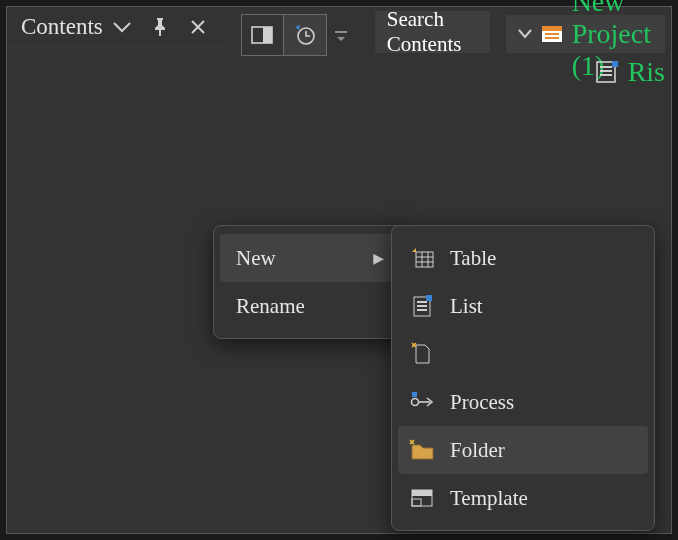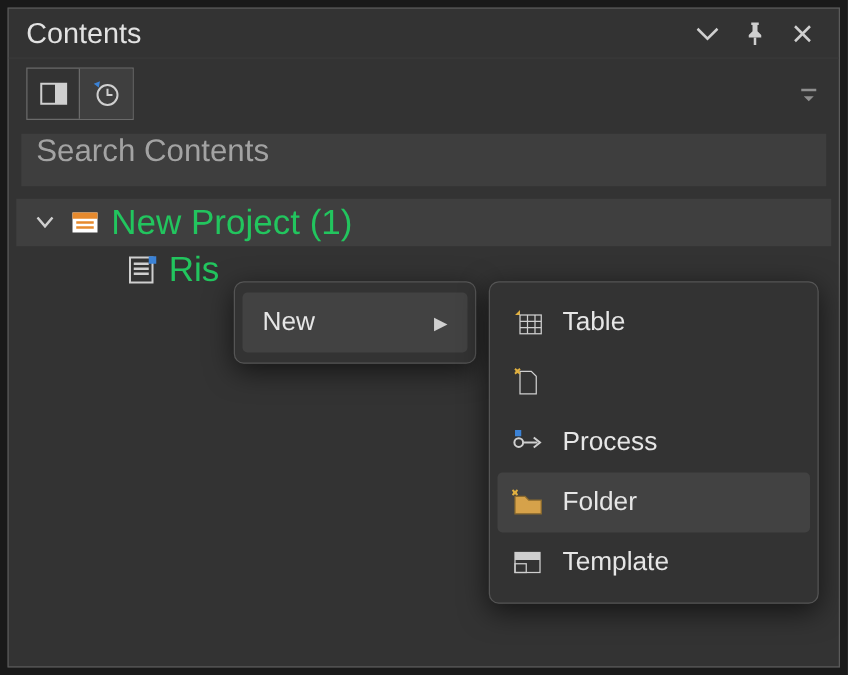--- a/index.html
+++ b/index.html
@@ -11,22 +11,23 @@
     align-items: center;
     justify-content: center;
   }
   .outer {
     width: 666px;
     height: 528px;
     margin: 6px;
     border: 1px solid #5a5a5a;
     background: #333333;
     display: flex;
-    flex-direction: column;
+    flex-direction: row;
     position: relative;
+    font-family: Liberation Serif, serif;
   }
   .titlebar {
     height: 40px;
     display: flex;
     align-items: center;
     padding: 0 10px 0 14px;
     border-bottom: 1px solid #3a3a3a;
   }
   .titlebar .title {
     font-size: 23px;
@@ -62,24 +63,24 @@
   .mini-btn {
     width: 28px; height: 42px;
     display: flex; align-items: center; justify-content: center;
     color: #9a9a9a;
   }
   .search {
     height: 42px;
     margin: 4px 10px 2px 10px;
     background: #3e3e3e;
     display: flex;
-    align-items: flex-start;
+    align-items: center;
     padding: 0 12px;
-    color: #a3a3a3;
-    font-size: 25px;
+    color: #ffffff;
+    font-size: 21px;
   }
   .tree {
     flex: 1;
     padding: 8px 6px;
     position: relative;
   }
   .row {
     display: flex;
     align-items: center;
     height: 38px;
@@ -95,21 +96,21 @@
   .row.level3 { padding-left: 88px; }
   
   .menu {
     position: absolute;
     background: #333333;
     border: 1px solid #555;
     border-radius: 8px;
     box-shadow: 0 6px 22px rgba(0,0,0,.6);
     padding: 8px 6px;
   }
-  .menu1 { left: 180px; top: 218px; width: 194px; }
+  .menu1 { left: 206px; top: 218px; width: 194px; }
   .menu-item {
     display: flex;
     align-items: center;
     height: 48px;
     padding: 0 16px;
     font-size: 21px;
     color: #e6e6e6;
     border-radius: 4px;
     gap: 14px;
   }
@@ -207,32 +208,47 @@
       <span>Ris</span>
     </div>
 
   </div>
 
   <div class="menu menu1">
     <div class="menu-item hover">
       <span>New</span>
       <span class="arrow">▶</span>
     </div>
+    <div class="menu-item">
+      <span>Rename</span>
+    </div>
   </div>
 
   <div class="menu menu2">
     <div class="menu-item">
       <span class="micon">
         <svg width="24" height="22" viewBox="0 0 24 22">
             <path d="M6 1 L2 5 L6 5 Z M2 5 L6 1" fill="#e0b040"></path>
             <rect x="6" y="5" width="17" height="15" stroke="#cfcfcf" fill="none"></rect>
             <path d="M6 10 H23 M6 15 H23 M12 5 V20 M18 5 V20" stroke="#cfcfcf"></path>
           </svg>
       </span>
       <span>Table</span>
+    </div>
+    <div class="menu-item">
+      <span class="micon">
+        <svg width="22" height="24" viewBox="0 0 22 24">
+            <rect x="3" y="3" width="16" height="19" stroke="#cfcfcf" fill="none"></rect>
+            <rect x="6" y="7" width="10" height="2" fill="#cfcfcf"></rect>
+            <rect x="6" y="11" width="10" height="2" fill="#cfcfcf"></rect>
+            <rect x="6" y="15" width="10" height="2" fill="#cfcfcf"></rect>
+            <rect x="15" y="1" width="6" height="6" fill="#3b82d6"></rect>
+          </svg>
+      </span>
+      <span>List</span>
     </div>
     <div class="menu-item">
       <span class="micon">
         <svg width="22" height="24" viewBox="0 0 22 24">
             <path d="M5 3 H14 L18 7 V21 H5 Z" stroke="#cfcfcf" fill="none"></path>
             <path d="M1 1 L5 5 M5 1 L1 5" stroke="#e0b040" stroke-width="1.5"></path>
             <circle cx="3" cy="3" r="1.5" fill="#e0b040"></circle>
           </svg>
       </span>
     </div>

